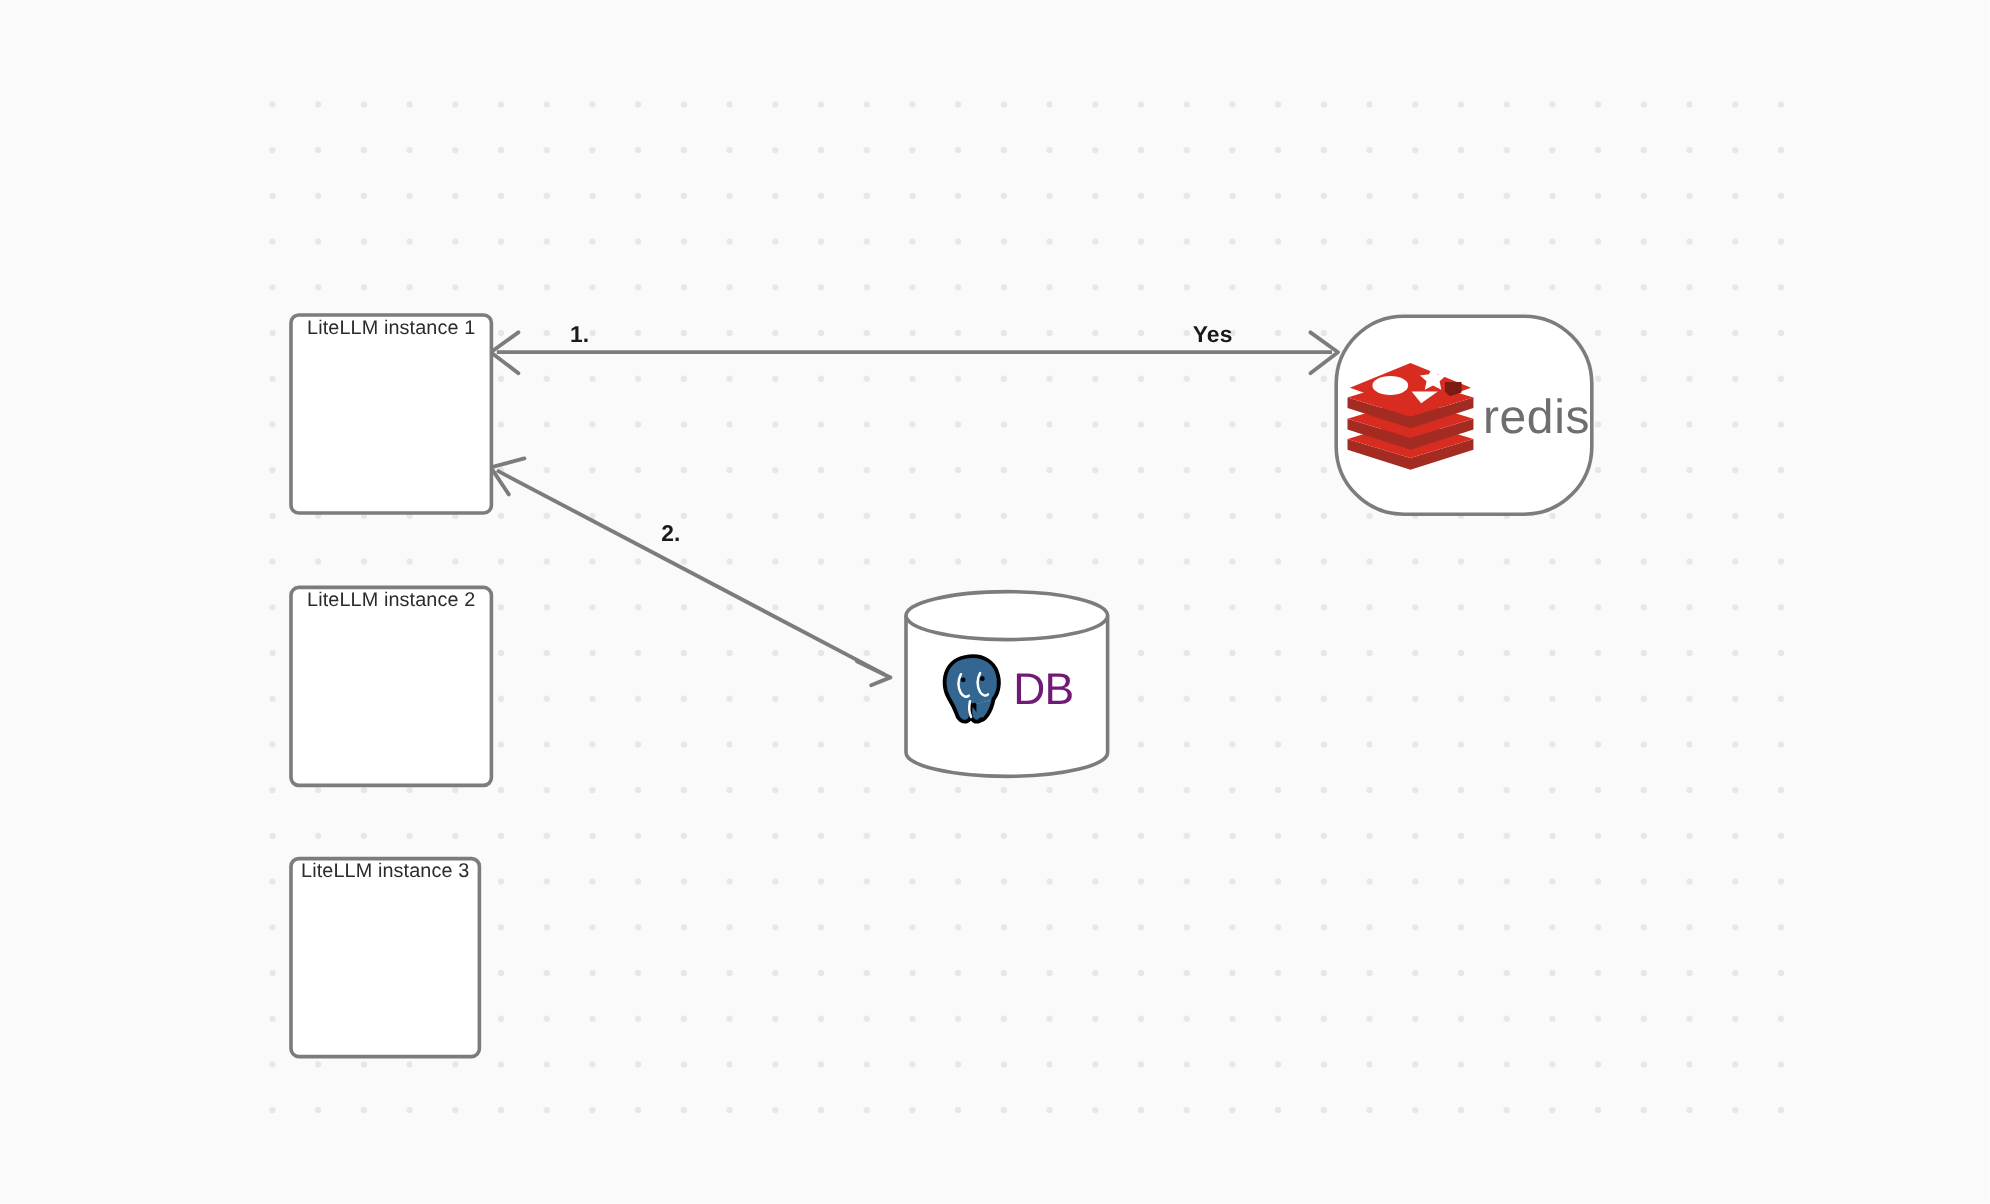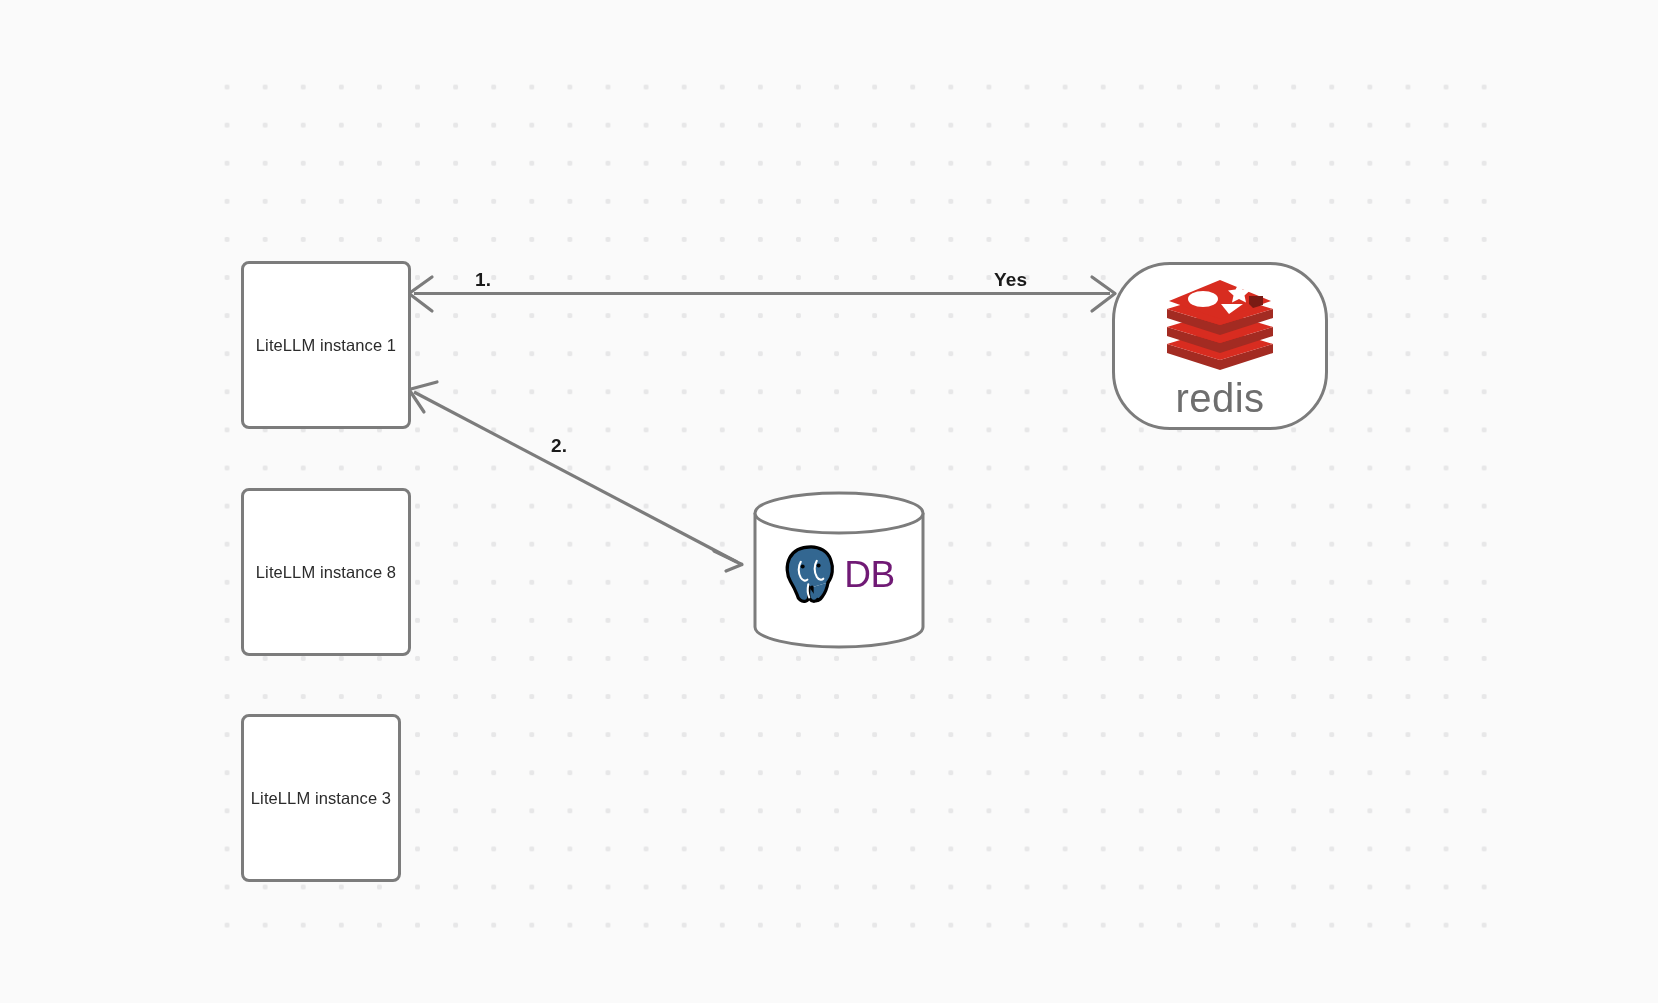--- a/index.html
+++ b/index.html
@@ -31,21 +31,20 @@
     pointer-events: none;
   }
   
   .node-box {
     position: absolute;
     box-sizing: border-box;
     background: #ffffff;
     border: 3px solid #7c7c7c;
     border-radius: 8px;
     display: flex;
-    align-items: center;
     justify-content: center;
   }
   .node-label {
     font-size: 16.5px;
     color: #2b2b2b;
     font-family: "Liberation Sans", "DejaVu Sans", sans-serif;
     letter-spacing: 0.1px;
     white-space: nowrap;
   }
   #node-instance-1 { left: 241px; top: 261px; width: 170px; height: 168px; }
@@ -57,21 +56,21 @@
     position: absolute;
     left: 1112px;
     top: 262px;
     width: 216px;
     height: 168px;
     box-sizing: border-box;
     background: #ffffff;
     border: 3px solid #7c7c7c;
     border-radius: 58px;
     display: flex;
-    flex-direction: column;
+    flex-direction: row;
     align-items: center;
     justify-content: center;
   }
   #redis-logo-icon { width: 122px; height: 100px; display: block; }
 
   
   #node-db {
     position: absolute;
     left: 753px;
     top: 491px;
@@ -155,21 +154,21 @@
 
       <path d="M 742 564.5 L 714 551 M 742 564.5 L 726 571" stroke="#7c7c7c" stroke-width="3.2" fill="none" stroke-linecap="round" stroke-linejoin="round"></path>
     </g>
   </svg>
 
   <div class="node-box" id="node-instance-1">
     <span class="node-label">LiteLLM instance 1</span>
   </div>
 
   <div class="node-box" id="node-instance-2">
-    <span class="node-label">LiteLLM instance 8</span>
+    <span class="node-label">LiteLLM instance 2</span>
   </div>
 
   <div class="node-box" id="node-instance-3">
     <span class="node-label">LiteLLM instance 3</span>
   </div>
 
   <div id="node-redis">
     <svg id="redis-logo-icon" viewBox="0 0 122 100" xmlns="http://www.w3.org/2000/svg">
 
       <path d="M 8 70 L 8 79 L 61 96 L 114 79 L 114 70 L 61 86 Z" fill="#a32b22"></path>

